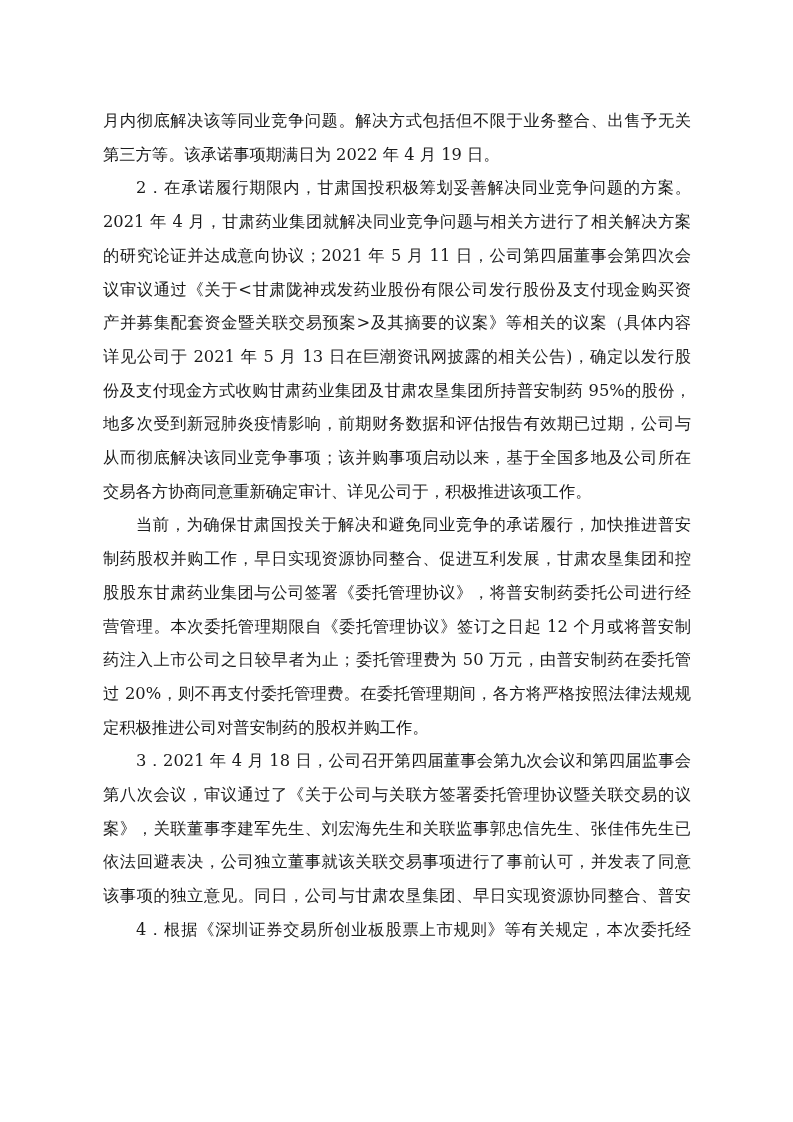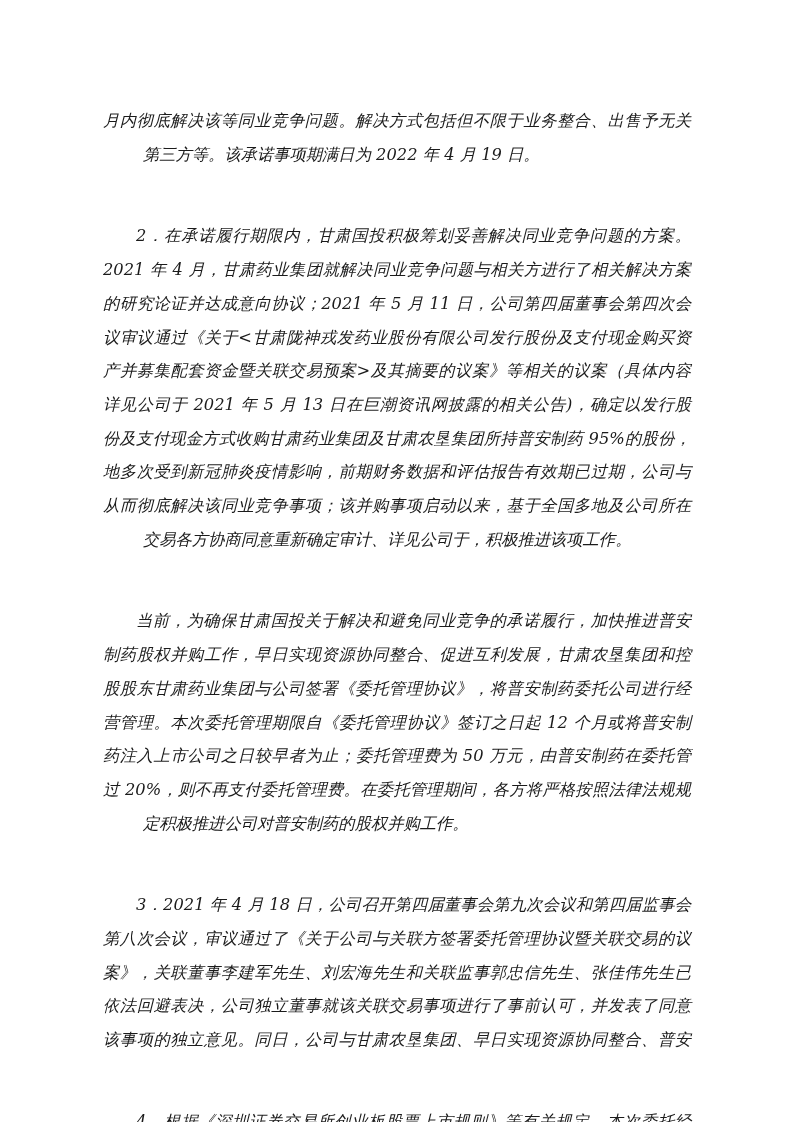--- a/index.html
+++ b/index.html
@@ -21,35 +21,32 @@
     top: 104px;
     width: 588px;
     color: #1b1b1b;
     font-family: "DejaVu Serif", serif;
     font-size: 16.3px;
     line-height: 33.7px;
   }
   .paragraph {
     margin: 0;
     padding: 0;
-    font-style: italic;
   }
   .line {
     text-align: justify;
     text-align-last: justify;
     white-space: normal;
   }
   .line.para-end {
     text-align: right;
     text-align-last: left;
-    margin-left: 40px;
   }
   .line.indent {
     text-indent: 33px;
-    margin-top: 48px;
   }
 </style>
 </head>
 <body>
 
 <div class="page">
   <div class="text-column">
       <div class="paragraph">
         <div class="line">月内彻底解决该等同业竞争问题。解决方式包括但不限于业务整合、出售予无关</div>
         <div class="line para-end">第三方等。该承诺事项期满日为 2022 年 4 月 19 日。</div>

